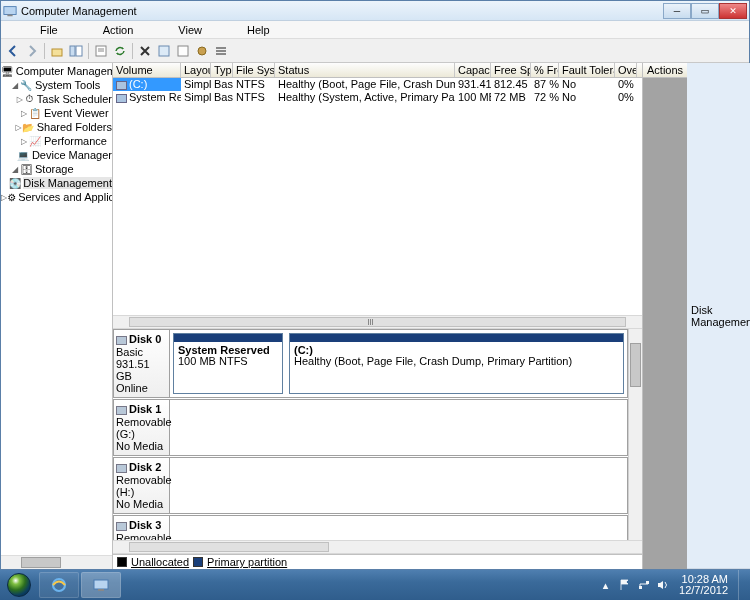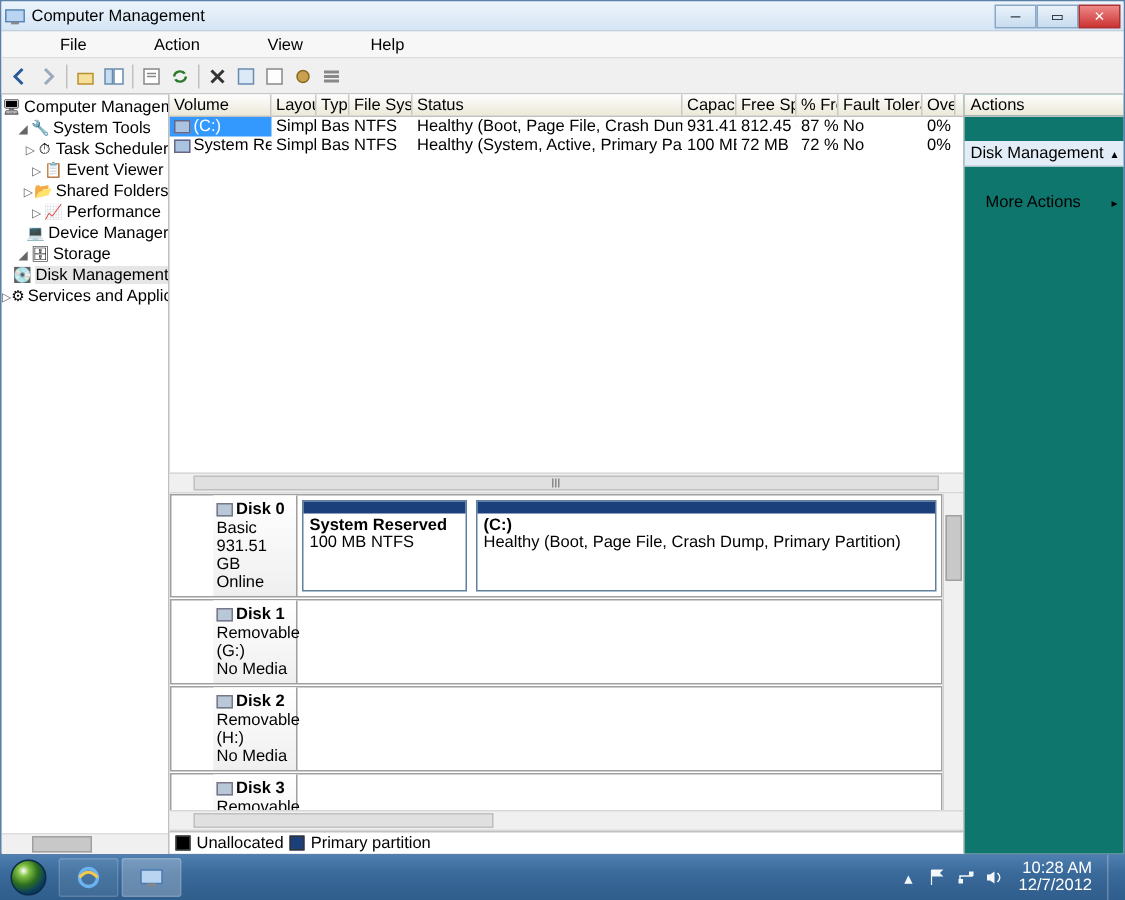--- a/index.html
+++ b/index.html
@@ -37,34 +37,34 @@
 .vc.sel { background:#3399ff; color:#fff; }
 .vol-ico { width:11px; height:9px; display:inline-block; background:#aac4e0; border:1px solid #668; vertical-align:middle; margin-right:2px; }
 .vol-space { flex:1; }
 .hsb { height:14px; background:#f0f0f0; border-top:1px solid #d8d8d8; border-bottom:1px solid #d8d8d8; position:relative; }
 .hsb-thumb { position:absolute; left:16px; right:16px; top:1px; bottom:1px; background:#e0e0e0; border:1px solid #c0c0c0; }
 .hsb-mark { position:absolute; left:50%; top:3px; bottom:3px; width:20px; transform:translateX(-50%); display:flex; gap:1px; align-items:center; }
 .hsb-mark i { width:1px; height:6px; background:#888; }
 .graph { flex:1; overflow:auto; display:flex; position:relative; }
 .graph-list { flex:1; }
 .gdisk { border:1px solid #a0a0a0; margin:0 0 1px 0; display:flex; background:#fff; min-height:52px; }
-.gdisk-info { width:56px; border-right:1px solid #a0a0a0; padding:3px 2px; background:#f4f4f4 linear-gradient(#fff,#efefef); font-size:10px; line-height:12px;margin-left:28px; }
+.gdisk-info { width:56px; border-right:1px solid #a0a0a0; padding:3px 2px; background:#f4f4f4 linear-gradient(#fff,#efefef); font-size:10px; line-height:12px; }
 .gdisk-info .dname { font-weight:bold; }
 .gdisk-info .dico { display:inline-block; width:11px; height:9px; background:#b8c8d8; border:1px solid #778; margin-right:2px; vertical-align:middle; }
 .gdisk-parts { flex:1; display:flex; }
 .gpart { border:1px solid #6080a0; margin:3px; position:relative; padding:3px 4px; font-size:10px; line-height:11px; }
 .gpart::before { content:""; position:absolute; left:0; right:0; top:0; height:8px; background:#1a3f7a; }
 .gpart .pname { font-weight:bold; margin-top:8px; display:block; }
 .gpart.empty { border:none; padding:3px 4px; background:transparent; color:#333; }
 .gpart.empty::before { display:none; }
 .graph-vsb { width:14px; background:#f0f0f0; border-left:1px solid #d0d0d0; position:relative; }
 .graph-vsb-thumb { position:absolute; left:1px; right:1px; top:14px; height:44px; background:#c8c8c8; border:1px solid #a0a0a0; }
-.legend { height:15px; border-top:1px solid #c0c0c0; display:flex; align-items:center; padding:0 4px; gap:4px; background:#fff; }
+.legend { height:15px; border-top:1px solid #c0c0c0; display:flex; align-items:center; padding:0 4px; gap:4px; background:#fff;text-decoration:underline; }
 .leg-sw { width:10px; height:10px; border:1px solid #333; }
-.actions { width:106px; background:#0f766e; display:flex; flex-direction:column;gap:16px; }
+.actions { width:106px; background:#a3a3a3; display:flex; flex-direction:row; }
 .actions-h { height:15px; background:linear-gradient(#fdfdfd,#ece9d8); border-bottom:1px solid #c0c0c0; padding:1px 4px; font-weight:normal; }
 .actions-cat { background:#e3edf8; padding:2px 4px; border-bottom:1px solid #d0dae6; display:flex; align-items:center; justify-content:space-between; }
 .actions-item { padding:2px 4px 2px 14px; display:flex; align-items:center; justify-content:space-between; cursor:pointer; }
 .taskbar { position:absolute; left:0; right:0; bottom:0; height:30px; background:linear-gradient(#4f7fb0 0%,#3a6a9a 40%,#2f5d8c 100%); display:flex; align-items:center; }
 .start { width:38px; height:30px; display:flex; align-items:center; justify-content:center; cursor:pointer; }
 .start-orb { width:24px; height:24px; border-radius:50%; background:radial-gradient(circle at 35% 30%,#fff 0%,#7fc042 18%,#2c6e1e 45%,#0a3d5f 70%,#06233a 100%); border:1px solid #0a2a45; }
 .tb-app { width:40px; height:26px; margin:2px 1px; background:rgba(255,255,255,0.08); border:1px solid rgba(255,255,255,0.15); border-radius:2px; display:flex; align-items:center; justify-content:center; cursor:pointer; }
 .tb-app.active { background:rgba(255,255,255,0.25); }
 .tray { margin-left:auto; display:flex; align-items:center; padding:0 4px; gap:6px; color:#fff; font-size:10px; }
 .tray-ico { width:13px; height:13px; opacity:.95; display:flex; align-items:center; justify-content:center; }

